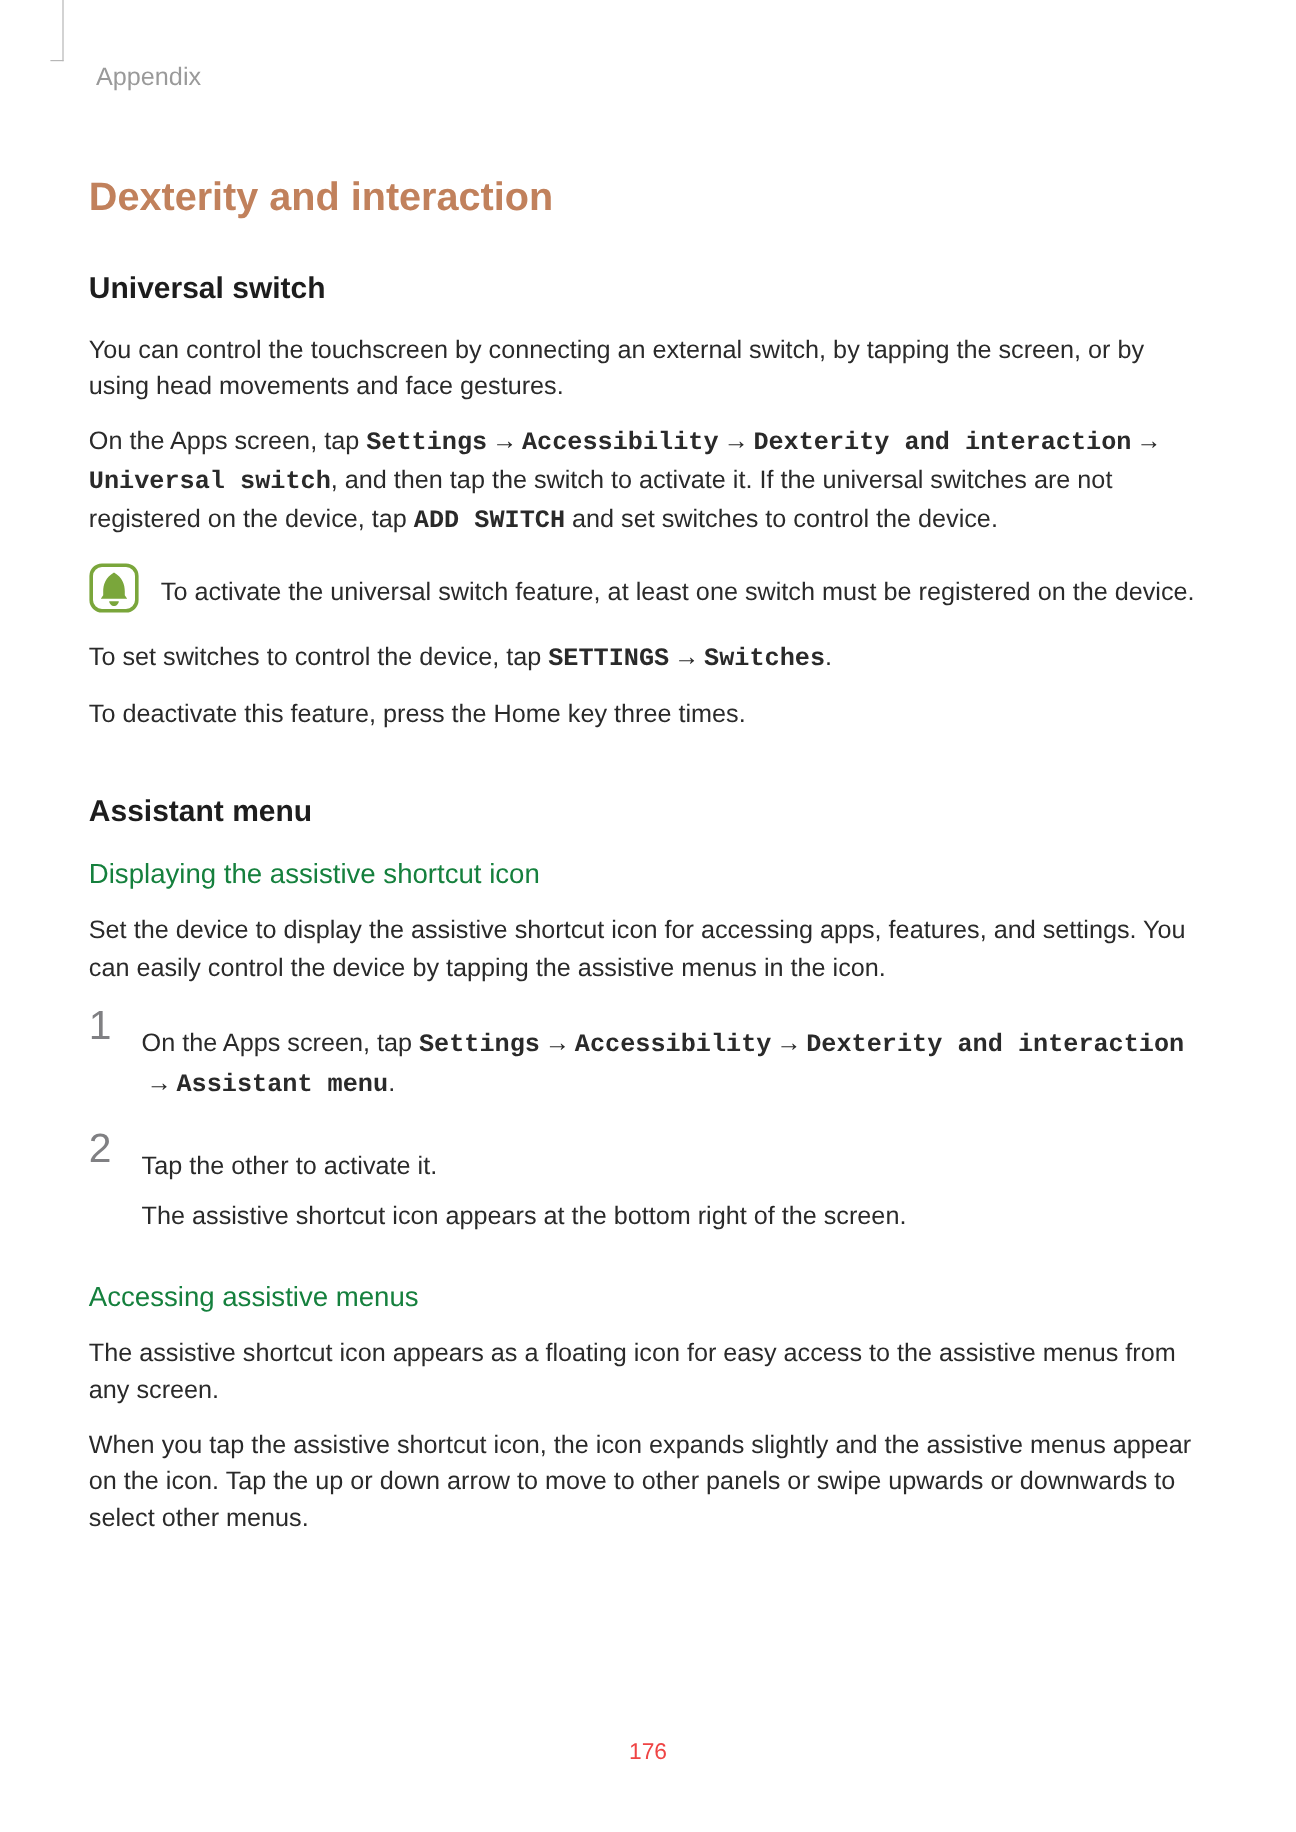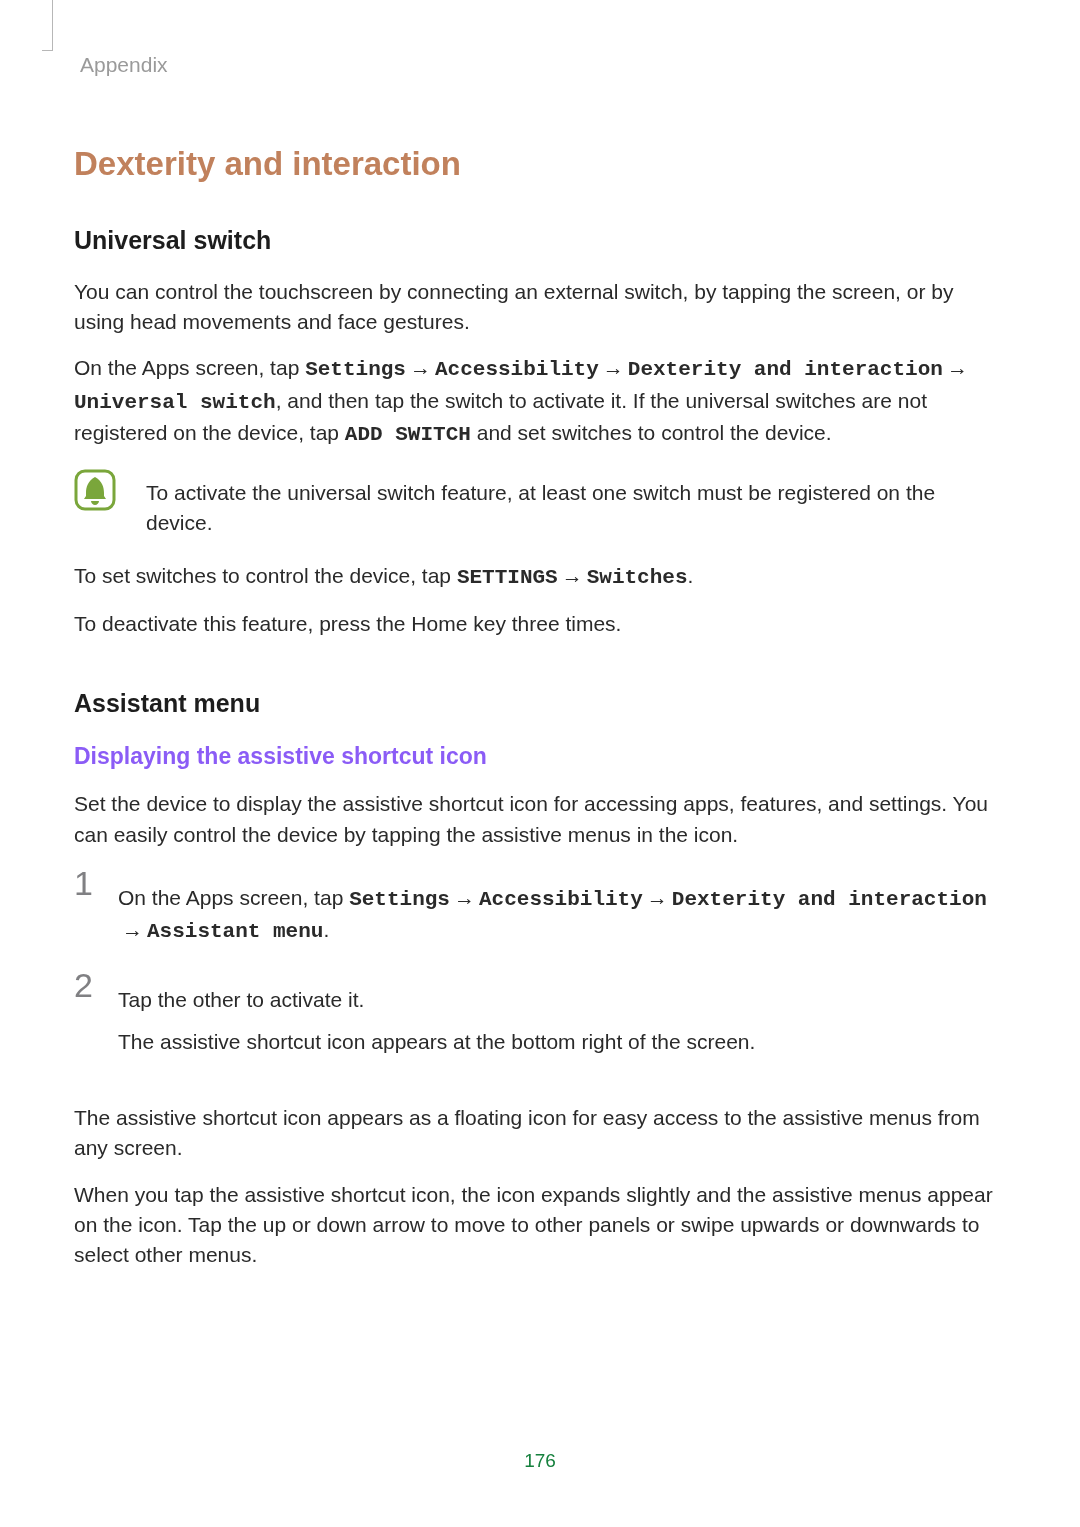--- a/index.html
+++ b/index.html
@@ -39,36 +39,36 @@
     margin: 0 0 34px 0;
   }
   h2.topic-title {
     font-size: 25px;
     font-weight: 700;
     margin: 0 0 18px 0;
     color: #1d1d1d;
   }
   h3.sub-title {
     font-size: 23px;
-    font-weight: 700;
-    color: #8b5cf6;
+    font-weight: 400;
+    color: #15803d;
     margin: 0 0 16px 0;
   }
   .para {
     margin: 11px 0 16px 0;
   }
   .bold { font-weight: 700; font-family: Liberation Mono, monospace; }
   .arrow {
     display: inline-block;
     padding: 0 4px;
   }
   .note-box {
     display: flex;
-    align-items: flex-start;
-    gap: 30px;
+    align-items: center;
+    gap: 18px;
     margin: 10px 0 22px 0;
   }
   .note-icon {
     flex: 0 0 auto;
     margin-top: 2px;
   }
   .note-text {
     flex: 1;
   }
   .step {
@@ -92,21 +92,21 @@
   }
   .step-body .para { margin-bottom: 12px; }
   .step-body .para:last-child { margin-bottom: 0; }
   .block-space { height: 30px; }
   .page-num {
     position: absolute;
     bottom: 52px;
     left: 0;
     width: 100%;
     text-align: center;
-    color: #15803d;
+    color: #ef4444;
     font-size: 19px;
   }
   svg { display: block; }
 </style>
 </head>
 <body>
 
 <div class="tab-mark"></div>
 
 <div class="page">
@@ -160,20 +160,21 @@
   <div class="step">
     <div class="step-num">2</div>
     <div class="step-body">
       <p class="para">Tap the other to activate it.</p>
       <p class="para">The assistive shortcut icon appears at the bottom right of the screen.</p>
     </div>
   </div>
 
   <div style="height:14px"></div>
 
+  <h3 class="sub-title">Accessing assistive menus</h3>
 
   <p class="para">The assistive shortcut icon appears as a floating icon for easy access to the assistive menus from any screen.</p>
 
   <p class="para">When you tap the assistive shortcut icon, the icon expands slightly and the assistive menus appear on the icon. Tap the up or down arrow to move to other panels or swipe upwards or downwards to select other menus.</p>
 
 </div>
 
 <div class="page-num">176</div>
 
 </body></html>

